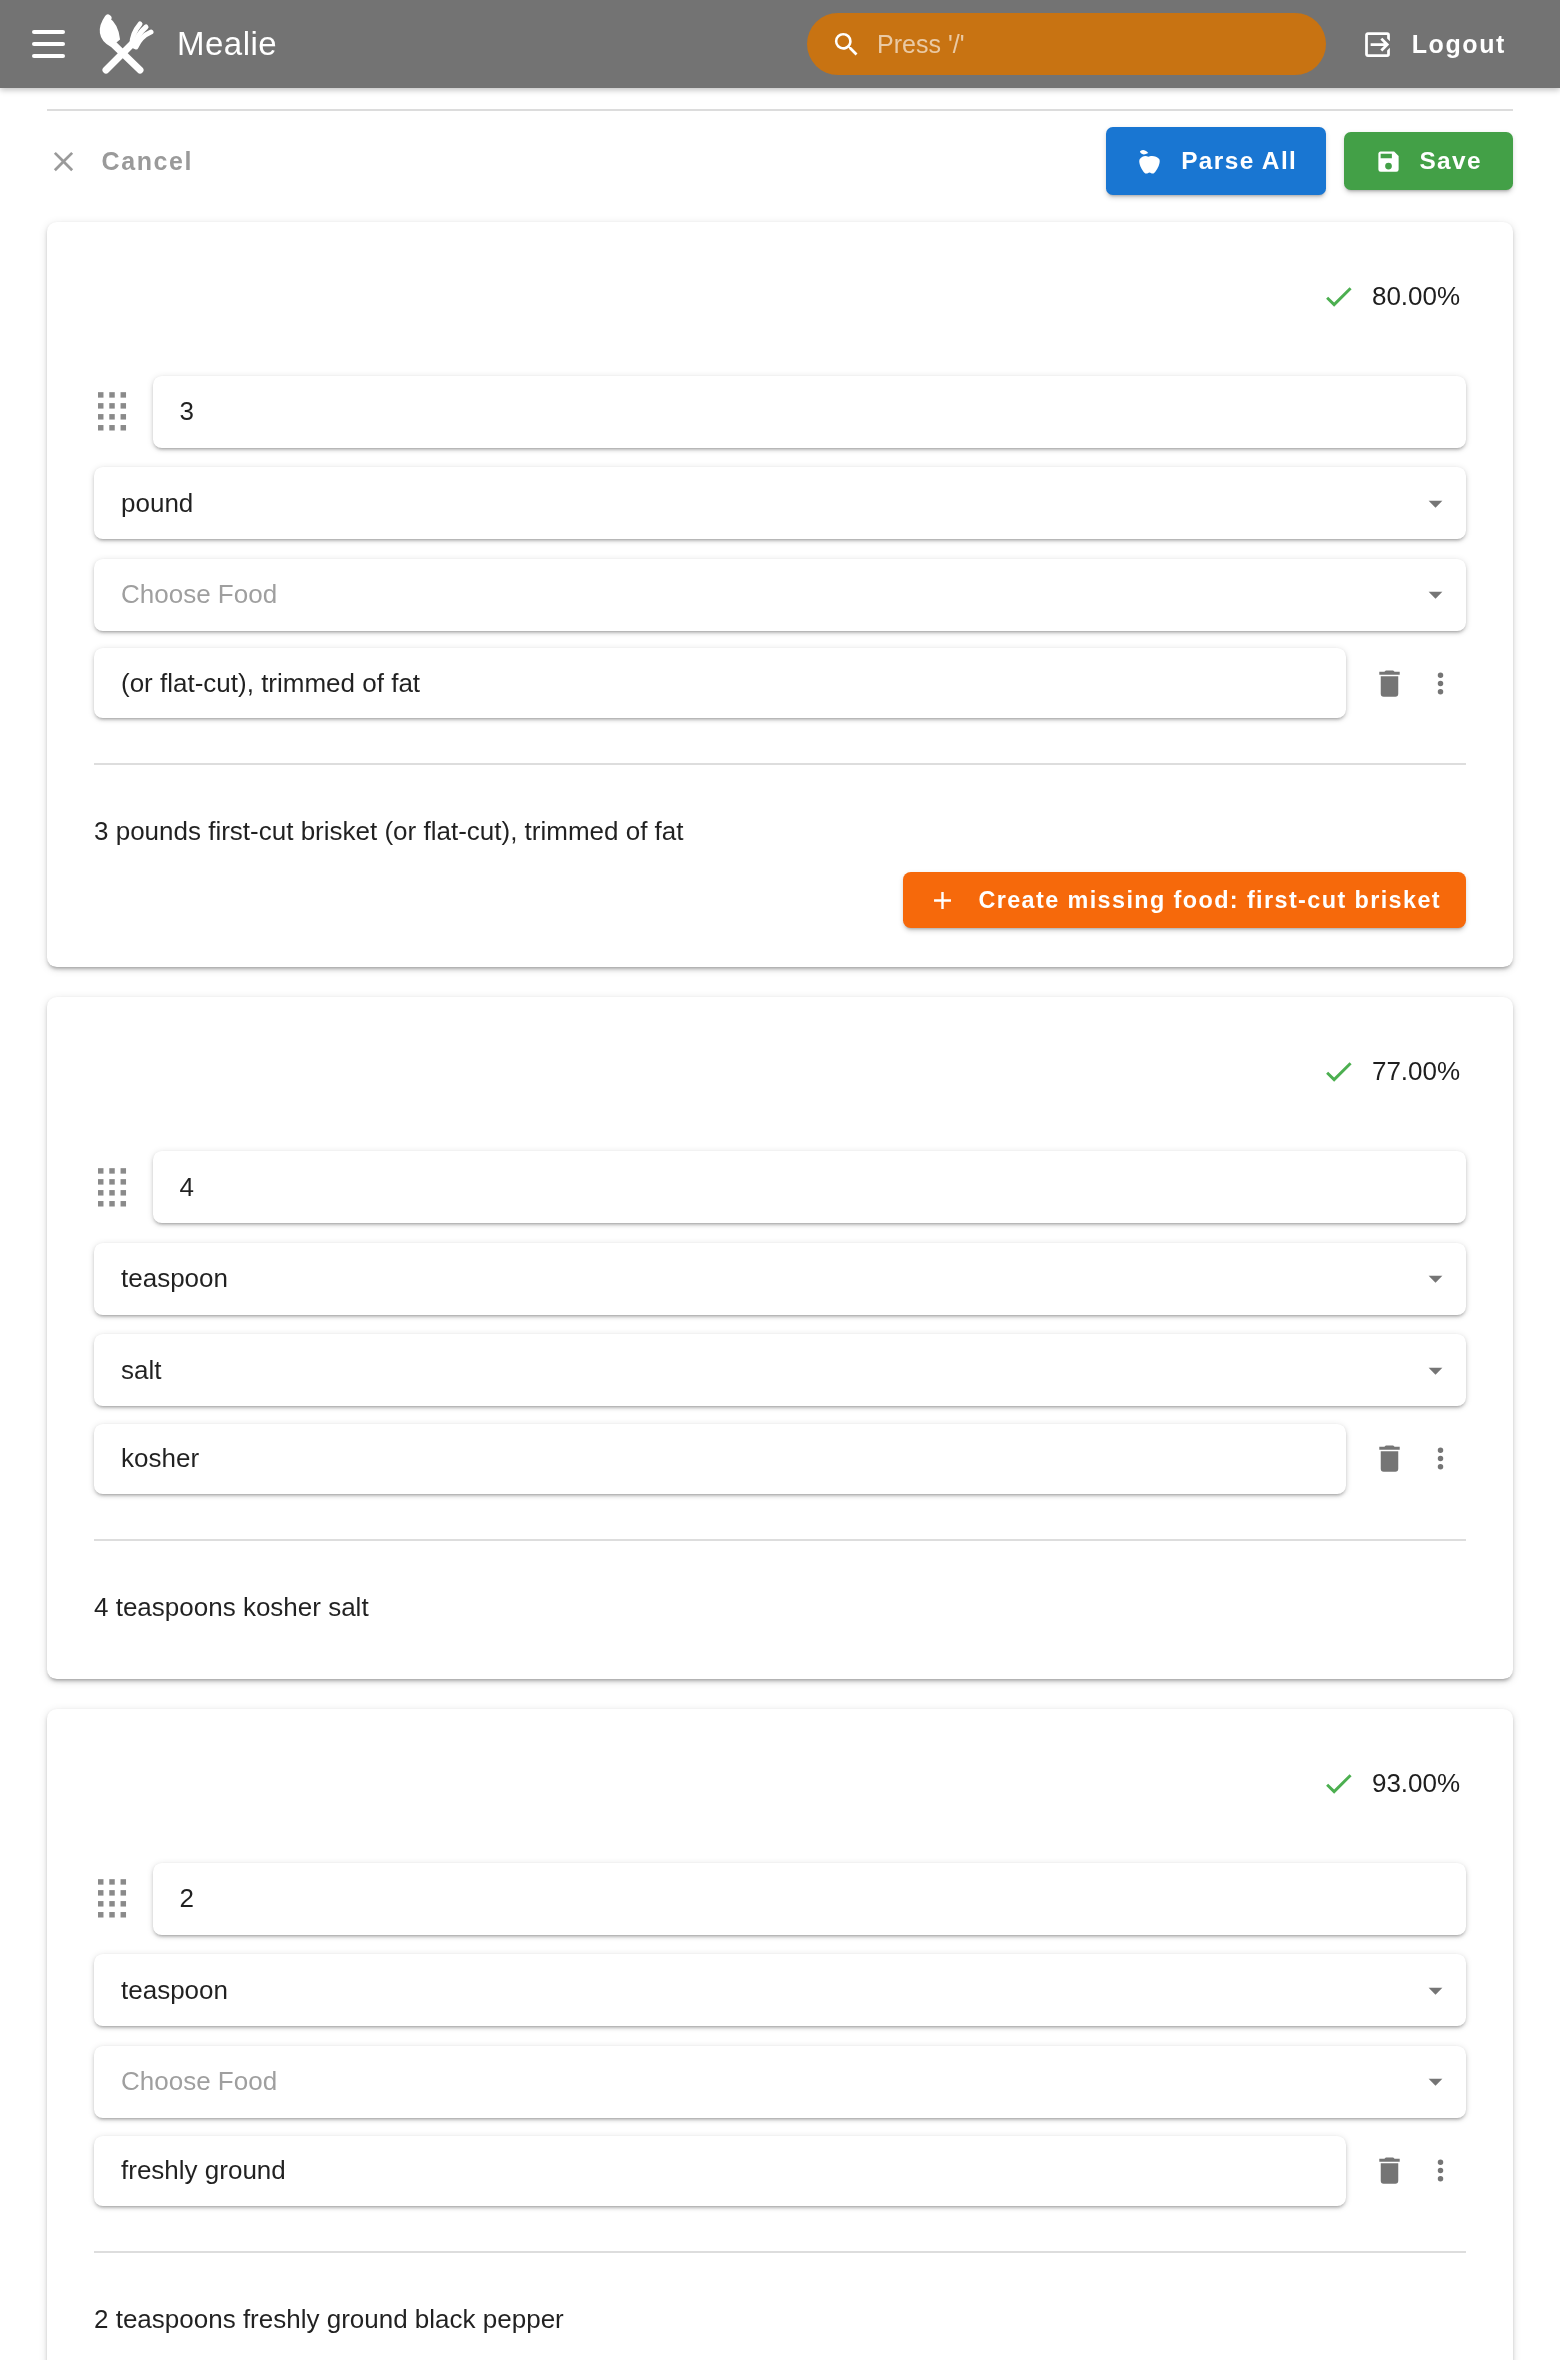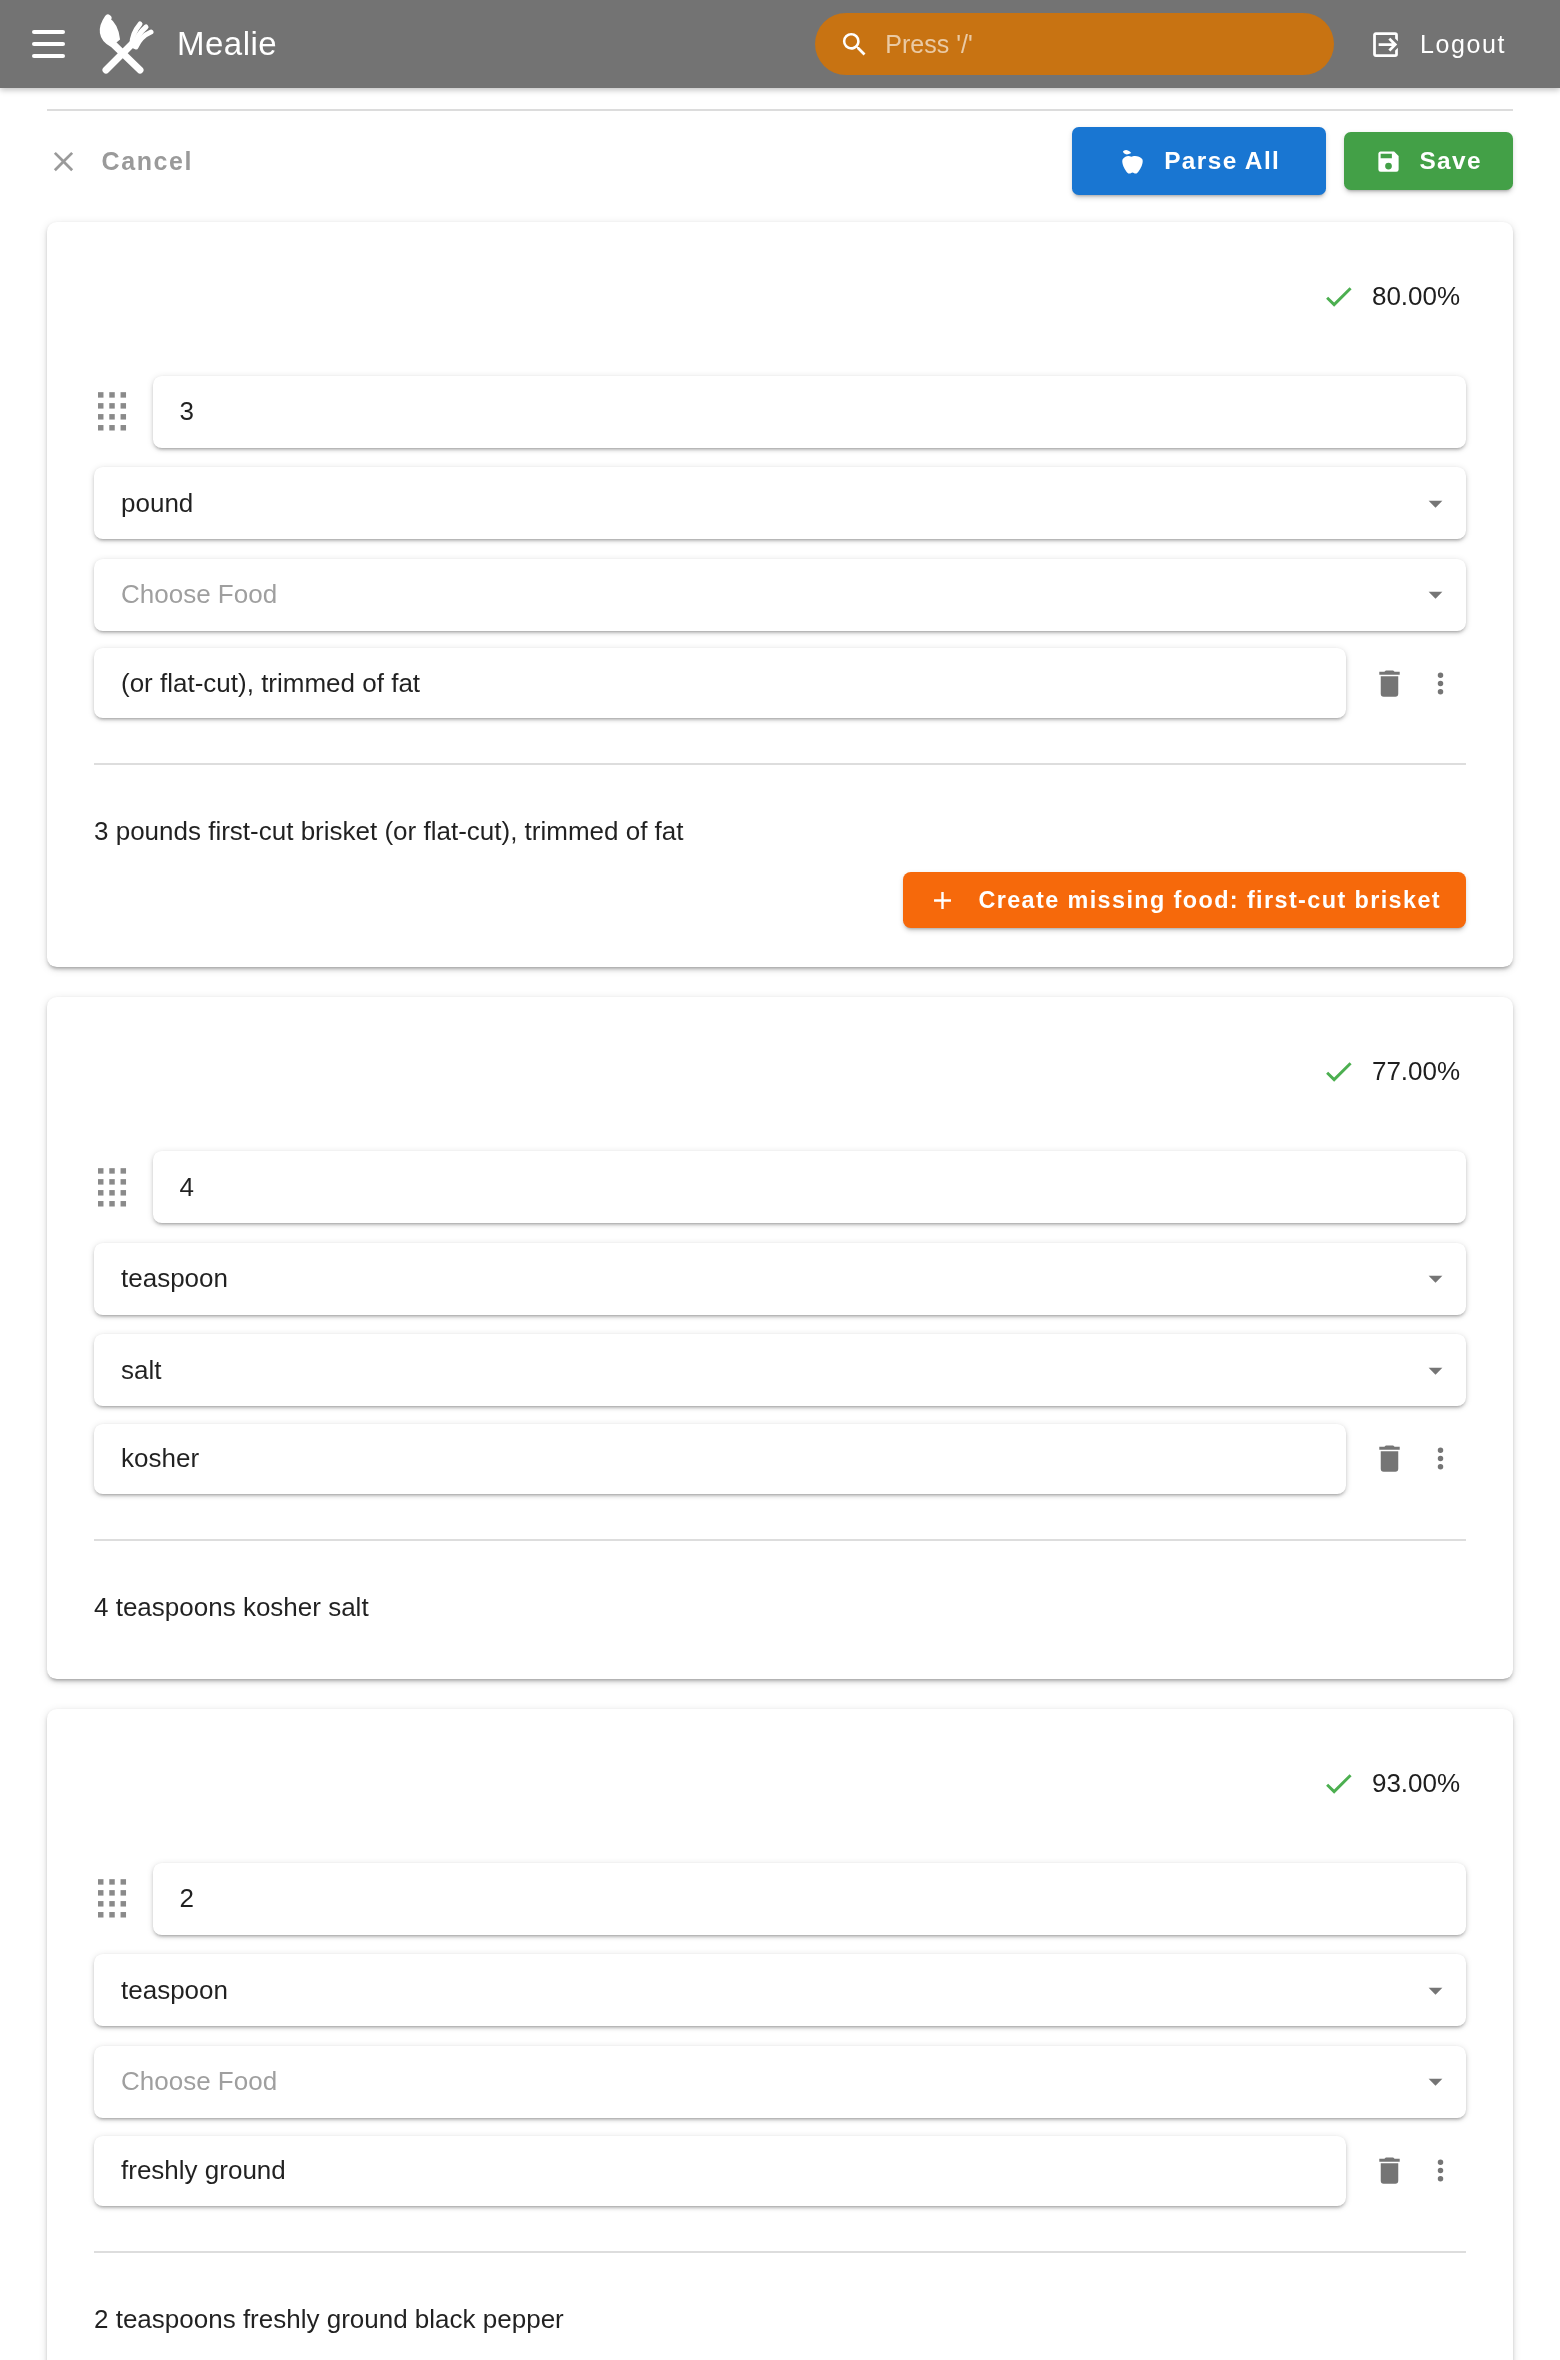--- a/index.html
+++ b/index.html
@@ -14,33 +14,33 @@
   .hamburger span { display:block; width:33px; height:3.9px; background:#fff; border-radius:2px; }
   .logo { width:64px; height:64px; margin-left:21.5px; }
   .app-title { color:#fff; font-size:33px; margin-left:19.5px; letter-spacing:0.5px; }
   .search-pill { margin-left:auto; width:519px; height:62px; border-radius:31px; background:#C87312;
                  display:flex; align-items:center; padding:0 23.4px; }
   .search-pill svg { flex:0 0 auto; }
   .search-input { flex:1; margin-left:15.6px; background:transparent; border:none; outline:none;
                   color:#fff; font-size:25px; font-family:inherit; }
   .search-input::placeholder { color:rgba(255,255,255,.62); }
   .logout-btn { margin-left:35px; display:flex; align-items:center; gap:17.6px; background:none; border:none;
-                color:#fff; font-size:25px; font-weight:400; letter-spacing:1.6px; cursor:pointer; }
+                color:#fff; font-size:25px; font-weight:700; letter-spacing:1.6px; cursor:pointer; }
 
   
   .content { padding:0 47px; }
   .top-divider { border-top:2px solid #DCDCDC; margin-top:20.5px; }
   .actions-row { display:flex; align-items:center; height:68px; margin:16.6px 0 27px; }
   .cancel-btn { display:flex; align-items:center; gap:21.5px; background:none; border:none; cursor:pointer;
                 color:#9A9A9A; font-size:25px; font-weight:700; letter-spacing:1.6px; }
   .spacer { flex:1; }
   .btn { display:inline-flex; align-items:center; gap:17.6px; border:none; cursor:pointer; color:#fff;
          font-family:inherit; font-weight:700; letter-spacing:1.4px; border-radius:6.8px;
          box-shadow:0 2.9px 2.9px -2px rgba(0,0,0,.25),0 2.9px 4.9px 0 rgba(0,0,0,.15); }
-  .btn-parse { background:#1976D2; height:68px; padding:0 46px; font-size:24.4px; }
+  .btn-parse { background:#1976D2; height:68px; padding:0 29px; font-size:24.4px; }
   .btn-save  { background:#43A047; height:58px; padding:0 31px; font-size:24.4px; margin-left:17.6px; }
 
   
   .card { background:#fff; border-radius:9.8px; margin-bottom:30px; padding:43px 47px 39px;
           box-shadow:0 2.9px 2.9px -2px rgba(0,0,0,.2),0 2.9px 3.9px 0 rgba(0,0,0,.14),0 2px 9.8px 0 rgba(0,0,0,.12); }
   .confidence-row { display:flex; justify-content:flex-end; align-items:center; gap:15.6px;
                     margin:13.7px 5.9px 62px 0; }
   .confidence-text { font-size:26px; color:#1E1E1E; }
   .qty-row { display:flex; align-items:center; }
   .drag-handle { width:37px; display:flex; justify-content:center; cursor:grab; background:none; border:none; }

